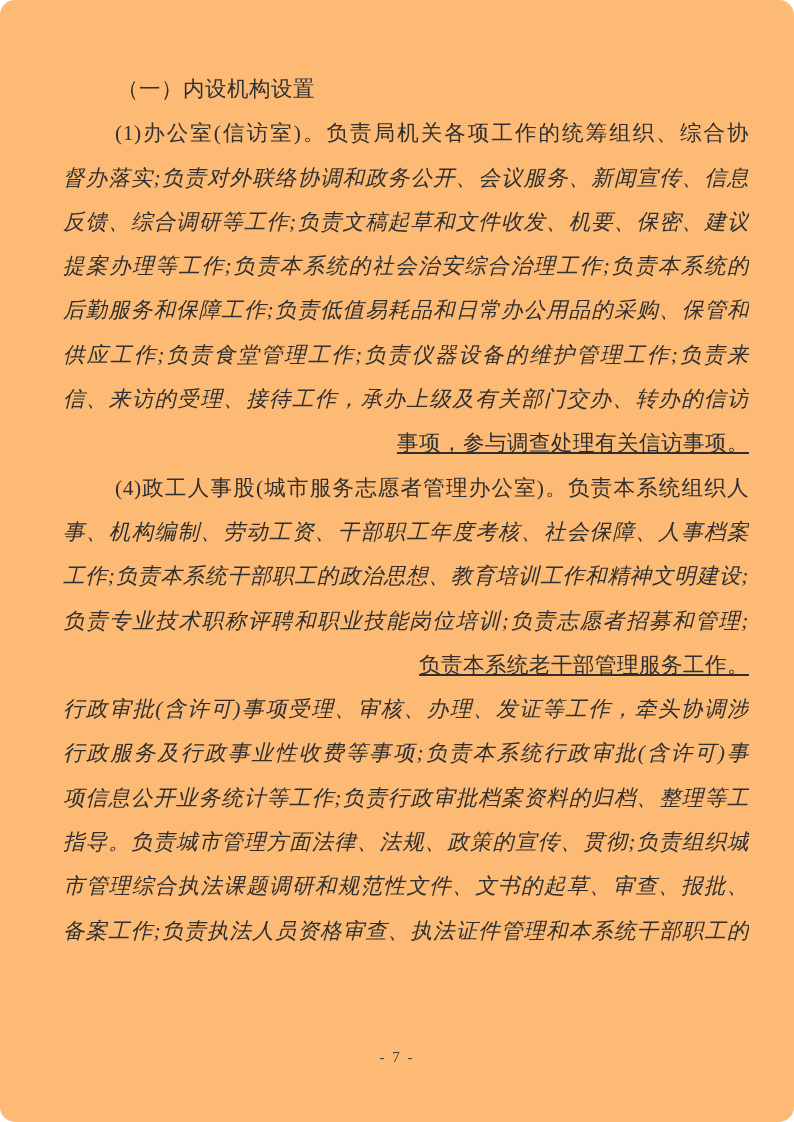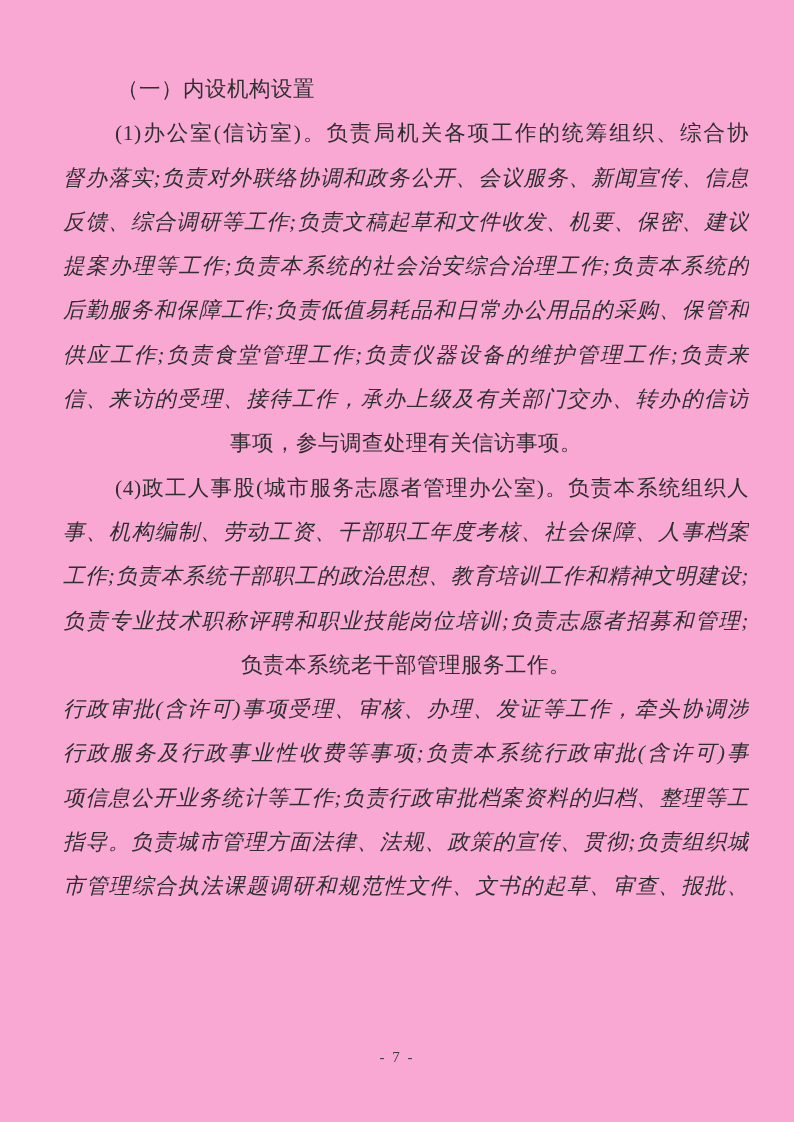--- a/index.html
+++ b/index.html
@@ -4,22 +4,23 @@
 <style>
   * { margin: 0; padding: 0; box-sizing: border-box; }
   html, body {
     background: #ffffff;
     font-family: "Liberation Serif", "DejaVu Serif", serif;
   }
   .page {
     position: relative;
     width: 794px;
     height: 1122px;
-    background: #f9a8d4;
+    background: #fdba74;
     overflow: hidden;
+    border-radius: 15px;
   }
   .content {
     position: absolute;
     left: 63px;
     top: 67px;
     width: 686px;
   }
   .line {
     height: 44.3px;
     line-height: 44.3px;
@@ -35,21 +36,22 @@
     font-style: italic;
   }
   
   .first {
     text-indent: 52px;
     text-align: justify;
     text-align-last: justify;
   }
   
   .end {
-    text-align: center;
+    text-align: right;
+    text-decoration: underline;
   }
   .heading {
     text-indent: 54px;
     text-align: left;
   }
   .footer {
     position: absolute;
     left: 0;
     top: 1046px;
     width: 794px;
@@ -86,18 +88,19 @@
       <div class="line fill">负责专业技术职称评聘和职业技能岗位培训;负责志愿者招募和管理;</div>
       <div class="line end">负责本系统老干部管理服务工作。</div>
     </div>
 
     <div>
       <div class="line fill">行政审批(含许可)事项受理、审核、办理、发证等工作，牵头协调涉</div>
       <div class="line fill">行政服务及行政事业性收费等事项;负责本系统行政审批(含许可)事</div>
       <div class="line fill">项信息公开业务统计等工作;负责行政审批档案资料的归档、整理等工</div>
       <div class="line fill">指导。负责城市管理方面法律、法规、政策的宣传、贯彻;负责组织城</div>
       <div class="line fill">市管理综合执法课题调研和规范性文件、文书的起草、审查、报批、</div>
+      <div class="line fill">备案工作;负责执法人员资格审查、执法证件管理和本系统干部职工的</div>
     </div>
 
   </div>
 
   <div class="footer">- 7 -</div>
 </div>
 
 </body></html>

